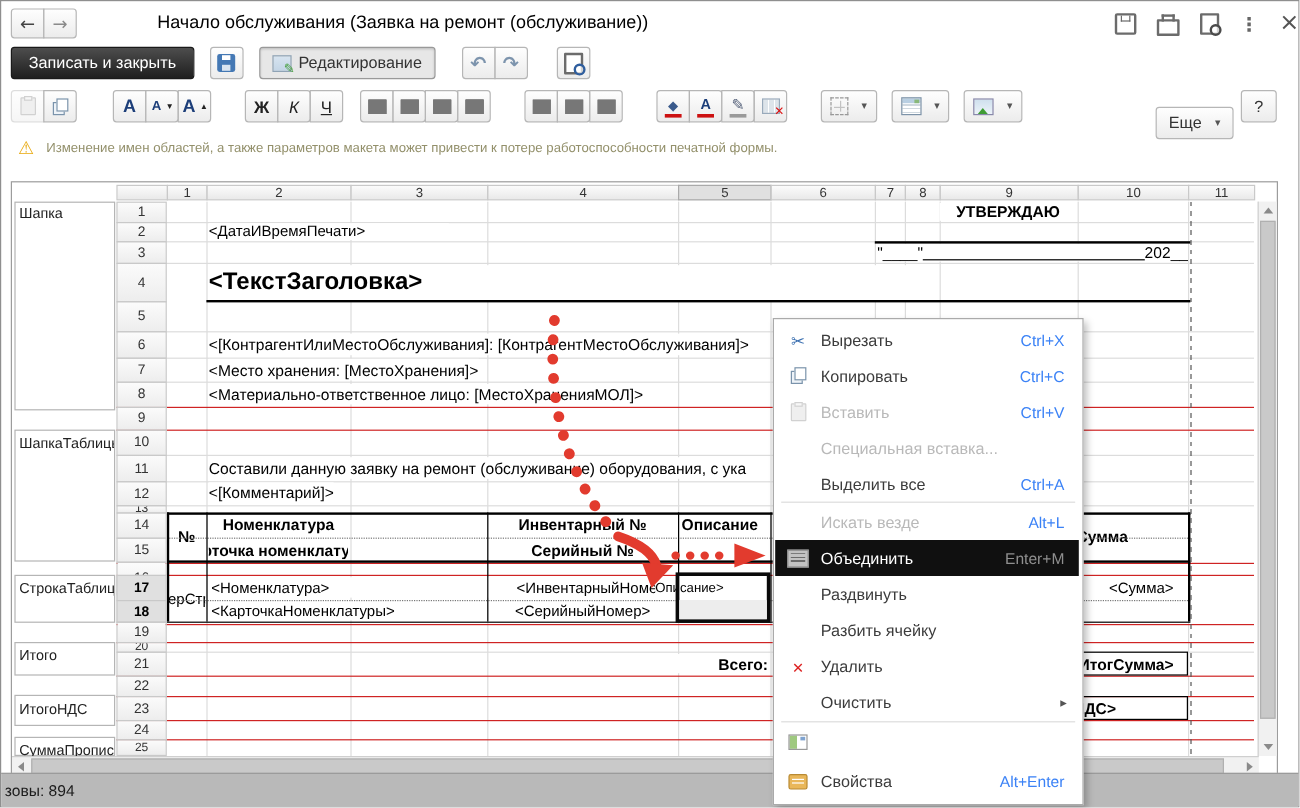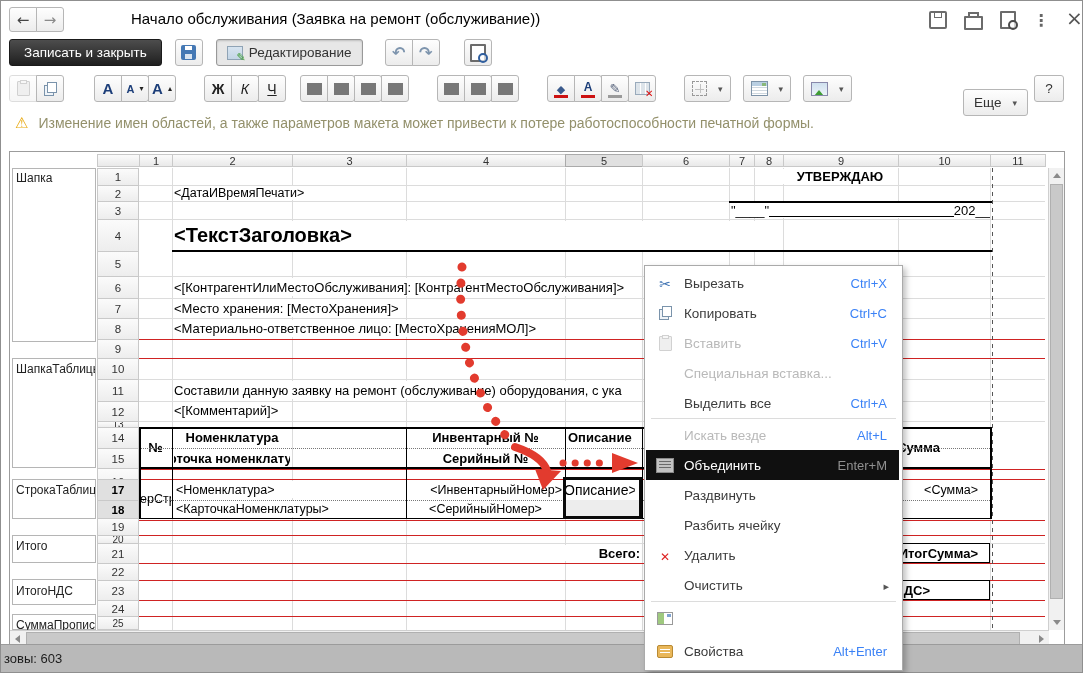--- a/index.html
+++ b/index.html
@@ -255,21 +255,21 @@
   </div>
   <button class="btn dd abs" style="left:962px;top:88px">
       <span>Еще</span>
     </button>
   <button class="btn abs" style="left:1033px;top:74px;width:30px">
       <span>?</span>
     </button>
 
   <div class="abs" style="left:14px;top:113px;display:flex;gap:10px;align-items:center">
     <span class="warn-tri"></span>
-    <span style="font-size:14px;color:#93906b">Изменение имен областей, а также параметров макета может привести к потере работоспособности печатной формы.</span>
+    <span style="font-size:11px;color:#93906b">Изменение имен областей, а также параметров макета может привести к потере работоспособности печатной формы.</span>
   </div>
 
   <div id="sheet">
 
     <div class="vln" style="left:162px"></div>
     <div class="vln" style="left:282px"></div>
     <div class="vln" style="left:396px"></div>
     <div class="vln" style="left:555px"></div>
     <div class="vln" style="left:632px"></div>
     <div class="vln" style="left:719px"></div>
@@ -306,21 +306,21 @@
     <div class="cell b ctr" style="left:164px;top:277px;width:116px;height:17px">Номенклатура</div>
     <div class="cell b ctr" style="left:164px;top:298px;width:116px;height:16px">Карточка номенклатуры</div>
     <div class="cell b ctr" style="left:398px;top:277px;width:155px;height:17px">Инвентарный №</div>
     <div class="cell b ctr" style="left:398px;top:298px;width:155px;height:16px">Серийный №</div>
     <div class="cell b" style="left:558px;top:277px;width:70px;height:17px">Описание</div>
     <div class="cell b ctr" style="left:839px;top:277px;width:139px;height:37px">Сумма</div>
 
     <div class="cell" style="left:130px;top:329px;width:31px;height:35px;font-size:12.5px">ерСтр</div>
     <div class="cell" style="left:166px;top:329px;width:160px;height:17px;font-size:12.5px">&lt;Номенклатура&gt;</div>
     <div class="cell rgt" style="left:396px;top:329px;width:156px;height:17px;font-size:12.5px">&lt;ИнвентарныйНомер&gt;</div>
-    <div class="cell" style="left:554px;top:329px;width:71px;height:17px;font-size:14px">Описание&gt;</div>
+    <div class="cell" style="left:536px;top:329px;width:71px;height:17px;font-size:11px">Описание&gt;</div>
     <div class="cell rgt" style="left:880px;top:329px;width:88px;height:17px;font-size:12.5px">&lt;Сумма&gt;</div>
     <div class="cell" style="left:166px;top:349px;width:170px;height:16px;font-size:12.5px">&lt;КарточкаНоменклатуры&gt;</div>
     <div class="cell ctr" style="left:398px;top:349px;width:155px;height:16px;font-size:12.5px">&lt;СерийныйНомер&gt;</div>
 
     <div class="cell b rgt" style="left:500px;top:393px;width:130px;height:16px">Всего:</div>
     <div class="cell b rgt" style="left:845px;top:393px;width:123px;height:16px">&lt;ИтогСумма&gt;</div>
     <div class="cell b rgt" style="left:790px;top:430px;width:130px;height:16px">&lt;ВсегоНДС&gt;</div>
 
     <div class="rln" style="top:187px"></div>
     <div class="rln" style="top:206px"></div>
@@ -505,16 +505,16 @@
     <div class="mi" style="top:369px;height:32px">
         <span class="mic">
           <span class="ic-props"></span>
         </span>
         <span class="mlb">Свойства</span>
         <span class="msc">Alt+Enter</span>
       </div>
   </div>
 
   <div id="statusbar">
-    <span style="padding-left:3px">зовы: 603</span>
+    <span style="padding-left:3px">зовы: 894</span>
   </div>
 
 </div>
 
 </body></html>

